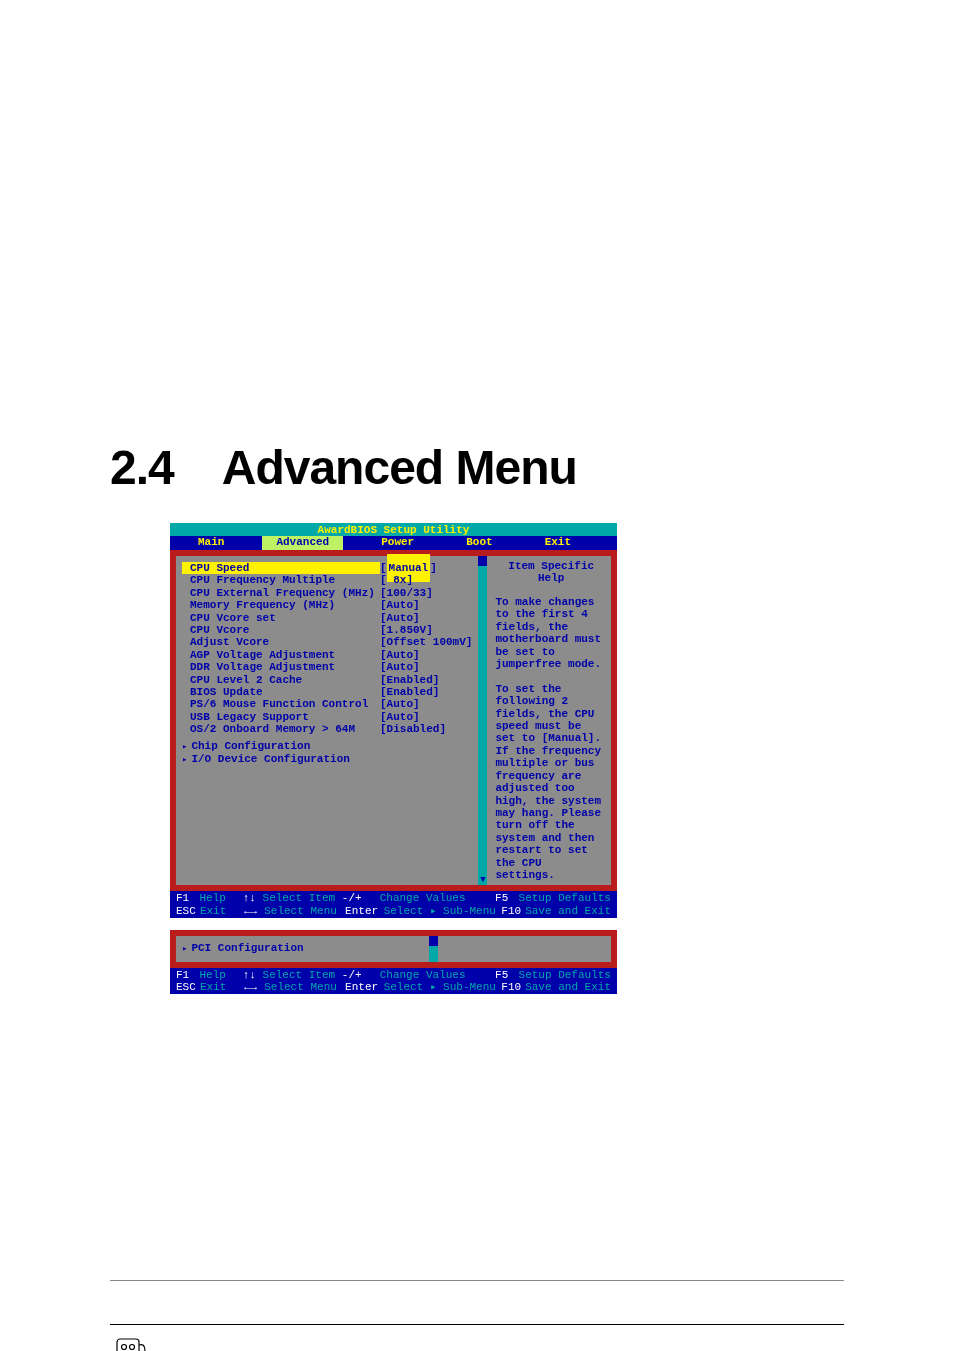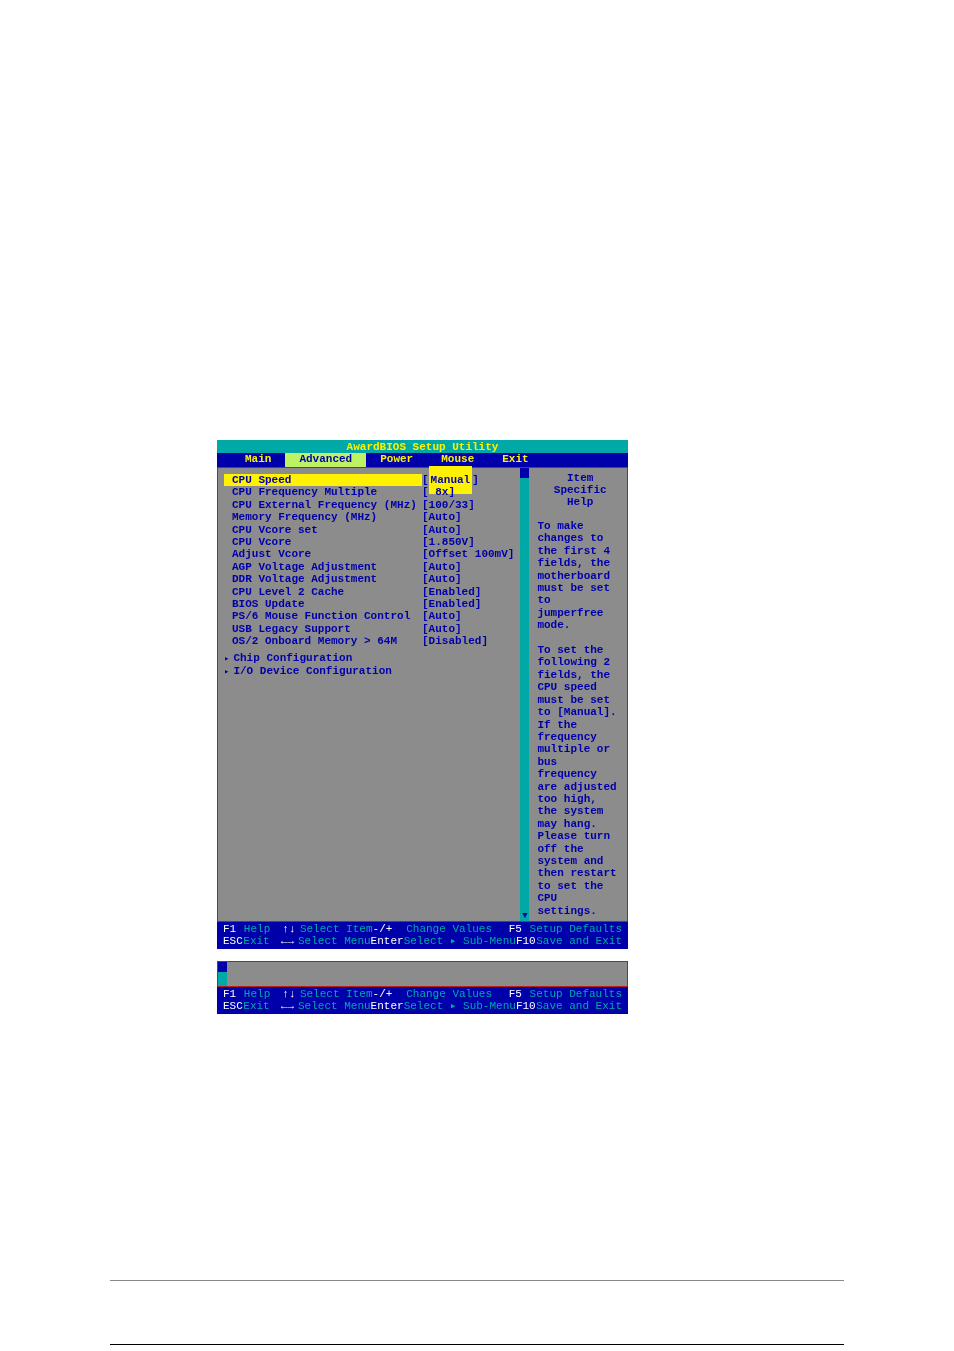--- a/index.html
+++ b/index.html
@@ -17,55 +17,57 @@
     font-family: "Arial Black", Arial, sans-serif;
     font-weight: 900;
     font-size: 48px;
     letter-spacing: -1px;
     color: #000;
     margin-bottom: 28px;
     display: flex;
     align-items: baseline;
   }
   .heading .num { margin-right: 48px; }
-  .bios { width: 411px; margin-left: 107px; }
+  .bios { width: 447px; margin-left: 60px; }
   .bios-title {
     background: #00a8a8;
     color: #fff200;
     font-family: "Courier New", monospace;
     font-size: 11px;
     font-weight: bold;
     text-align: center;
     padding: 1px 0 0 0;
     line-height: 12px;
   }
   .menubar {
     background: #0000aa;
     display: flex;
     font-family: "Courier New", monospace;
     font-size: 11px;
     font-weight: bold;
     line-height: 13px;
     padding: 0 14px;
+    gap: 24px;
   }
   .menubar span {
     color: #fff200;
     padding: 0 14px 1px 14px;
   }
   .menubar .sel {
     background: #bef264;
     color: #0000aa;
   }
   .bios-body {
     background: #8c8c8c;
     display: flex;
     font-family: "Courier New", monospace;
     font-size: 11px;
     font-weight: bold;
-    border: 1px solid #b91c1c;
+    border: 6px solid #b91c1c;
+    justify-content: flex-end;
   }
   .bios-main {
     flex: 1;
     padding: 6px 6px 6px 6px;
     color: #0000aa;
     position: relative;
   }
   .bios-row { display: flex; line-height: 12.4px; white-space: pre; }
   .bios-label { width: 198px; padding-left: 8px; }
   .bios-val { color: #0000aa; }
@@ -138,28 +140,32 @@
     left: 110px;
     right: 110px;
     border-top: 1px solid #888;
   }
 </style>
 </head>
 <body>
 
 <div class="page">
 
+  <h1 class="heading">
+    <span class="num">2.4</span>
+    <span>Advanced Menu</span>
+  </h1>
 
   <div class="bios">
     <div class="bios-title">AwardBIOS Setup Utility</div>
     <div class="menubar">
       <span>Main</span>
       <span class="sel">Advanced</span>
       <span>Power</span>
-      <span>Mouse</span>
+      <span>Boot</span>
       <span>Exit</span>
     </div>
     <div class="bios-body">
       <div class="bios-main">
         <div class="bios-row highlight">
           <span class="bios-label">CPU Speed</span>
           <span class="bios-val">[<span class="inner">Manual</span>]</span>
         </div>
         <div class="bios-row"><span class="bios-label">CPU Frequency Multiple</span><span class="bios-val">[ 8x]</span></div>
         <div class="bios-row"><span class="bios-label">CPU External Frequency (MHz)</span><span class="bios-val">[100/33]</span></div>
@@ -209,20 +215,23 @@
         <span class="ck">Enter</span>
         <span class="cl">Select ▸ Sub-Menu</span>
         <span class="rk">F10</span>
         <span class="rl">Save and Exit</span>
       </div>
     </div>
   </div>
 
   <div class="bios bios2">
     <div class="bios-body">
+      <div class="bios-main">
+        <div class="submenu-row"><span class="tri">▸</span><span>PCI Configuration</span></div>
+      </div>
       <div class="scrollbar">
         <div class="thumb"></div>
       </div>
       <div class="bios-help" style="min-height:24px"></div>
     </div>
     <div class="bios-footer">
       <div class="foot-row">
         <span class="fk">F1</span>
         <span class="fl">Help</span>
         <span class="ar">↑↓</span>

